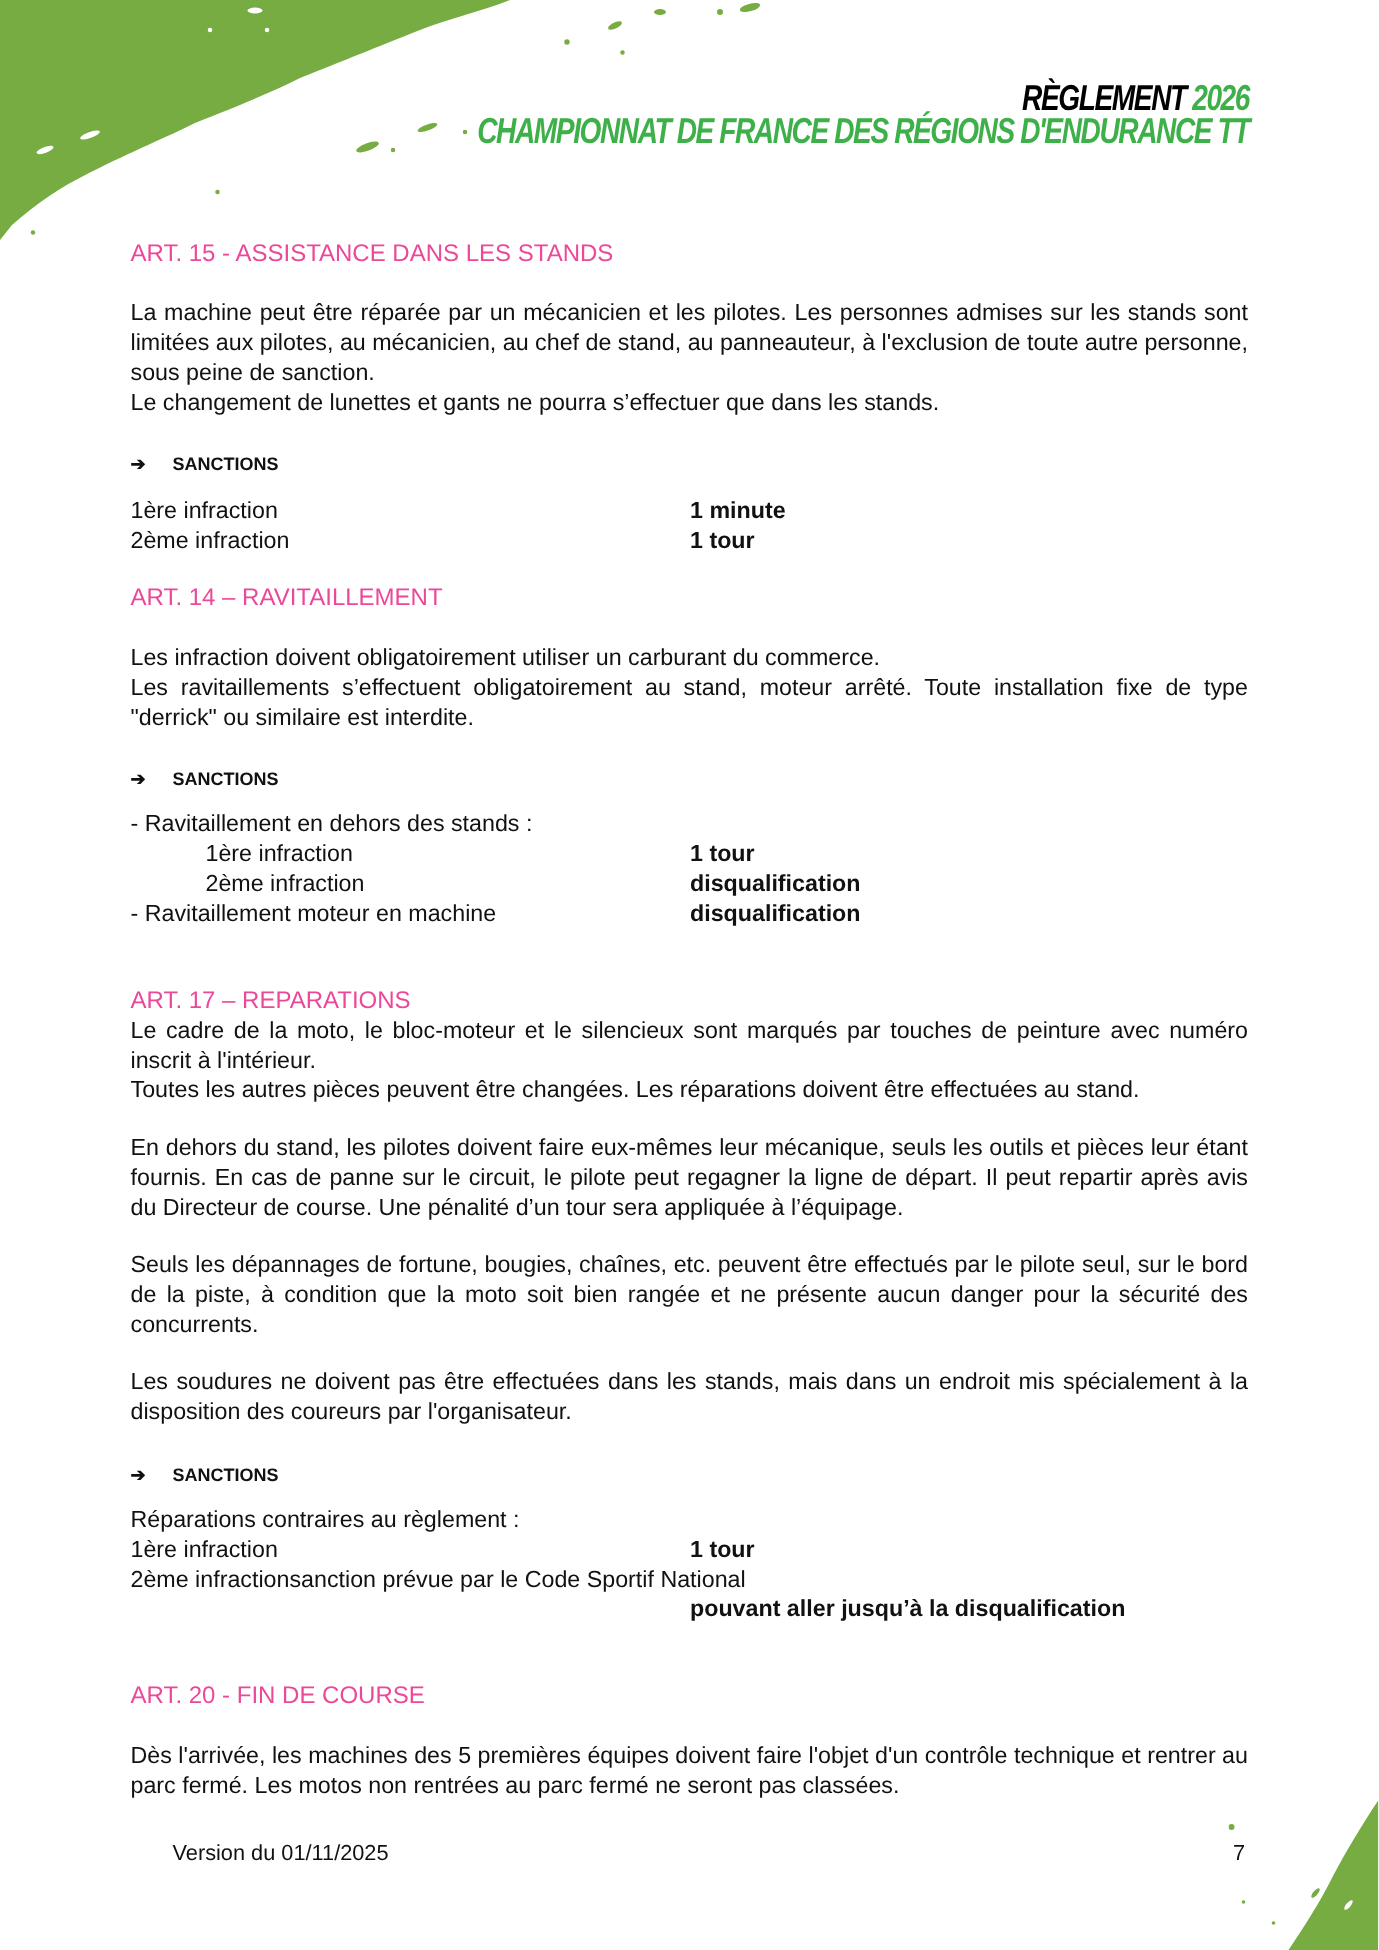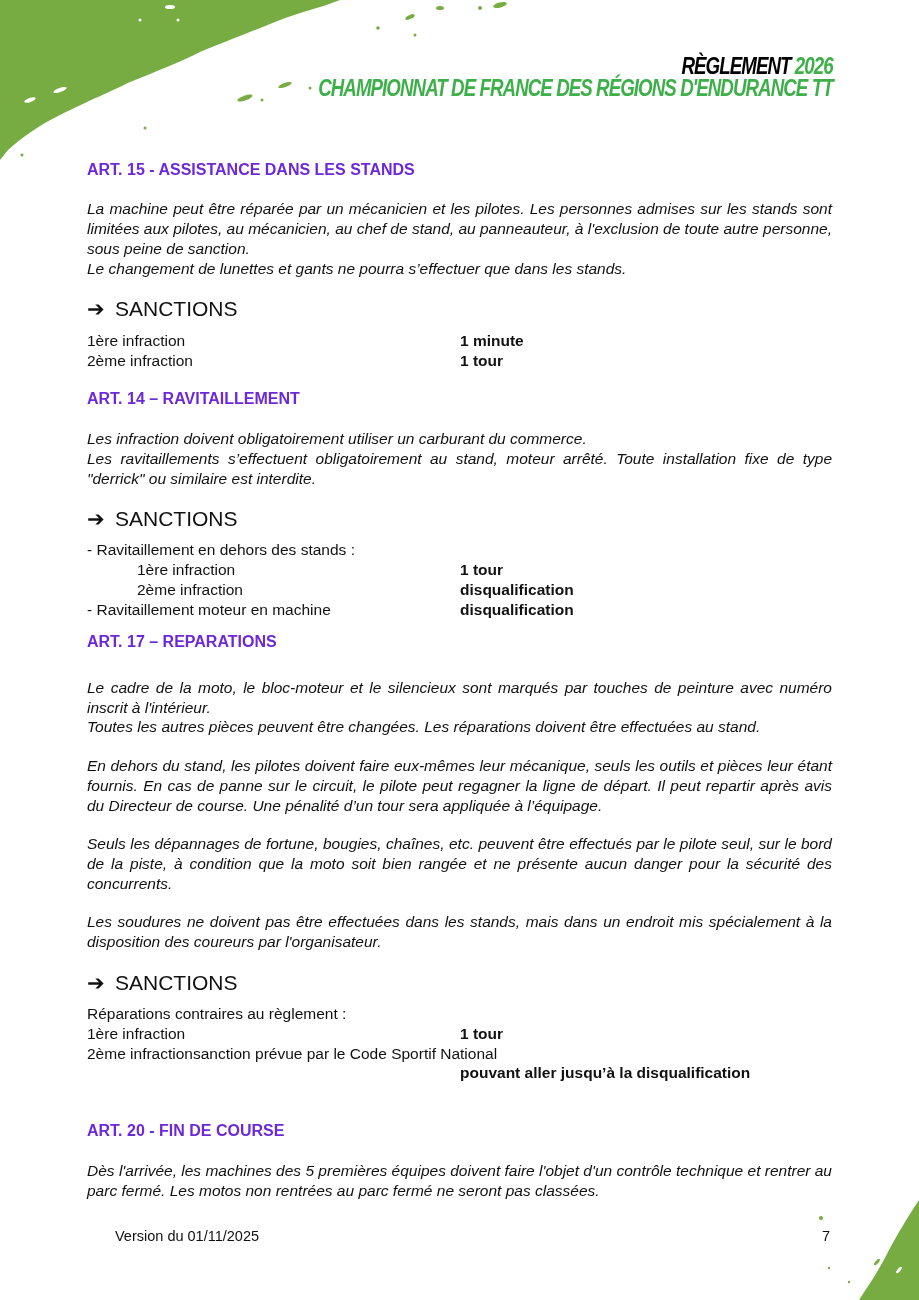--- a/index.html
+++ b/index.html
@@ -7,23 +7,23 @@
          font-family: "Liberation Sans", sans-serif; color: #111; }
   .splash-tl { position: absolute; left: 0; top: 0; width: 520px; height: 170px; }
   .splash-br { position: absolute; right: 0; bottom: 0; width: 100px; height: 110px; }
   .header { position: absolute; right: 86px; top: 55px; text-align: right;
             font-family: "Liberation Sans", sans-serif; font-weight: bold; font-style: italic;
             line-height: 22px; letter-spacing: -1.2px; transform: scaleX(0.78); transform-origin: right top; }
   .header .l1 { font-size: 24px; color: #000; }
   .header .l1 .yr { color: #3eb049; }
   .header .l2 { font-size: 24px; color: #3eb049; white-space: nowrap; }
   .content { position: absolute; left: 87px; top: 0; width: 745px; font-size: 15.5px; line-height: 20px; }
-  .h { position: absolute; left: 0; color: #6d28d9; font-weight: bold; font-size: 16px; white-space: nowrap; }
-  .p { position: absolute; left: 0; width: 745px; text-align: justify; font-style: italic; }
-  .sanc { position: absolute; left: 0; font-weight: normal; font-size: 21px; white-space: nowrap; }
+  .h { position: absolute; left: 0; color: #ec4899; font-weight: normal; font-size: 16px; white-space: nowrap; }
+  .p { position: absolute; left: 0; width: 745px; text-align: justify; }
+  .sanc { position: absolute; left: 0; font-weight: bold; font-size: 12px; white-space: nowrap; }
   .sanc .arrow { display: inline-block; width: 28px; }
   .row { position: absolute; left: 0; width: 745px; white-space: nowrap; }
   .row .a { position: absolute; left: 0; }
   .row .a.ind { left: 50px; }
   .row .b { position: absolute; left: 373px; font-weight: bold; }
   .footer-ver { position: absolute; left: 115px; top: 1228px; font-size: 14.5px; text-align: right; }
   .footer-page { position: absolute; left: 822px; top: 1228px; font-size: 14.5px; }
 </style>
 </head>
 <body>
@@ -102,21 +102,21 @@
   </div>
   <div class="row" style="top:580px">
     <span class="a ind">2ème infraction</span>
     <span class="b">disqualification</span>
   </div>
   <div class="row" style="top:600px">
     <span class="a">- Ravitaillement moteur en machine</span>
     <span class="b">disqualification</span>
   </div>
 
-  <div class="h" style="top:632px">ART. 17 – REPARATIONS</div>
+  <div class="h" style="top:658px">ART. 17 – REPARATIONS</div>
   <div class="p" style="top:678px">Le cadre de la moto, le bloc-moteur et le silencieux sont marqués par touches de peinture avec numéro inscrit à l'intérieur.</div>
   <div class="p" style="top:717px">Toutes les autres pièces peuvent être changées. Les réparations doivent être effectuées au stand.</div>
   <div class="p" style="top:756px">En dehors du stand, les pilotes doivent faire eux-mêmes leur mécanique, seuls les outils et pièces leur étant fournis. En cas de panne sur le circuit, le pilote peut regagner la ligne de départ. Il peut repartir après avis du Directeur de course. Une pénalité d’un tour sera appliquée à l’équipage.</div>
   <div class="p" style="top:834px">Seuls les dépannages de fortune, bougies, chaînes, etc. peuvent être effectués par le pilote seul, sur le bord de la piste, à condition que la moto soit bien rangée et ne présente aucun danger pour la sécurité des concurrents.</div>
   <div class="p" style="top:912px">Les soudures ne doivent pas être effectuées dans les stands, mais dans un endroit mis spécialement à la disposition des coureurs par l'organisateur.</div>
 
   <div class="sanc" style="top:973px">
     <span class="arrow">➔</span><span>SANCTIONS</span>
   </div>
   <div class="row" style="top:1004px">

